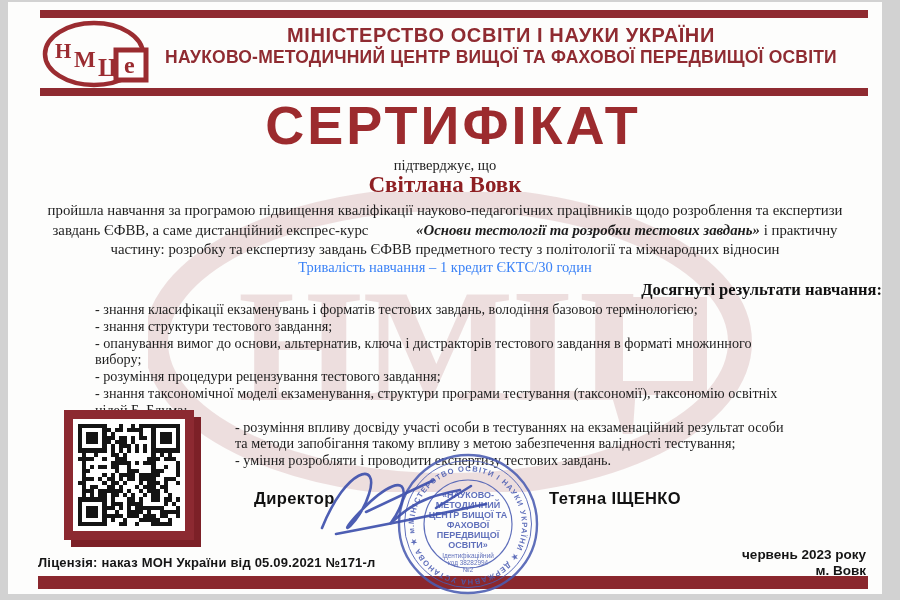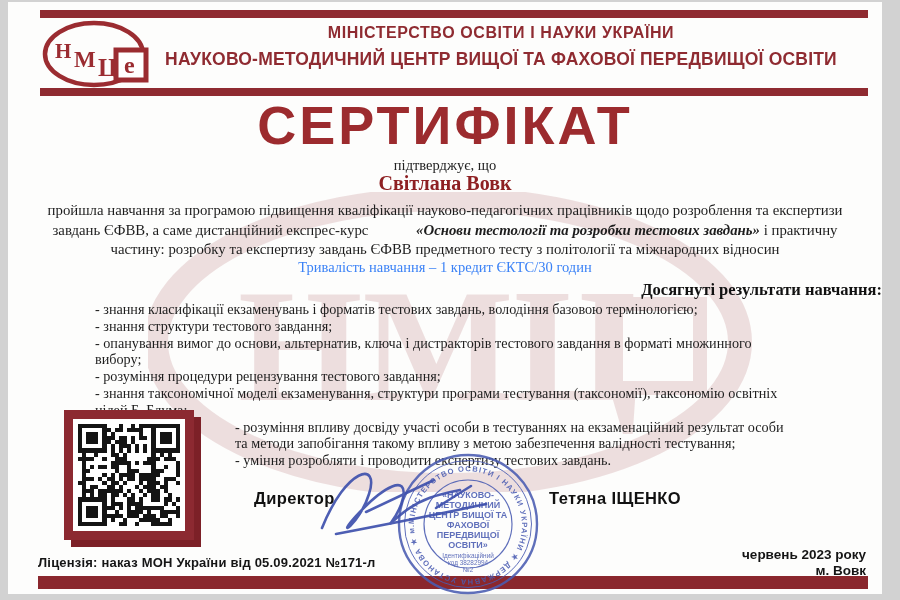--- a/index.html
+++ b/index.html
@@ -16,34 +16,34 @@
   .bar-top{left:32px;top:8px;width:828px;height:8px;}
   .bar-mid{left:32px;top:86px;width:828px;height:8px;}
   .bar-bottom{left:30px;top:574px;width:830px;height:13px;background:#8a272d;}
 
   .logo{position:absolute;left:34px;top:18px;width:116px;height:68px;z-index:2;}
 
   .org-block{
     position:absolute;left:140px;top:22px;width:706px;text-align:center;
     color:#8f2b31;z-index:2;
   }
-  .org-line1{font-size:16px;font-weight:bold;letter-spacing:.6px;margin-bottom:7px;}
+  .org-line1{font-size:20px;font-weight:bold;letter-spacing:.6px;}
   .org-line2{font-size:17.5px;font-weight:bold;letter-spacing:.2px;}
 
   .cert-title{
     position:absolute;left:0;top:92px;width:100%;text-align:center;
-    font-size:54px;font-weight:900;letter-spacing:3px;color:#9c2b2e;z-index:2;
+    font-size:54px;font-weight:900;letter-spacing:3px;color:#9c2b2e;z-index:2;padding-left:8px;
   }
   .confirms{
     position:absolute;left:0;top:155px;width:100%;text-align:center;
     font-family:"Liberation Serif",serif;font-size:14.5px;color:#222;z-index:2;
   }
   .recipient{
     position:absolute;left:0;top:170px;width:100%;text-align:center;
-    font-family:"Liberation Serif",serif;font-size:20px;font-weight:bold;color:#8e2023;z-index:2;
+    font-family:"Liberation Serif",serif;font-size:23px;font-weight:bold;color:#8e2023;z-index:2;
   }
   .paragraph{
     position:absolute;left:30px;top:199px;width:814px;text-align:center;
     font-family:"Liberation Serif",serif;font-size:14.8px;line-height:19.5px;color:#1d1d1d;z-index:2;
   }
   .course{font-weight:bold;font-style:italic;margin-left:44px;}
   .duration{
     position:absolute;left:0;top:257px;width:100%;text-align:center;
     font-family:"Liberation Serif",serif;font-size:14.5px;color:#3b82f6;z-index:2;
   }

